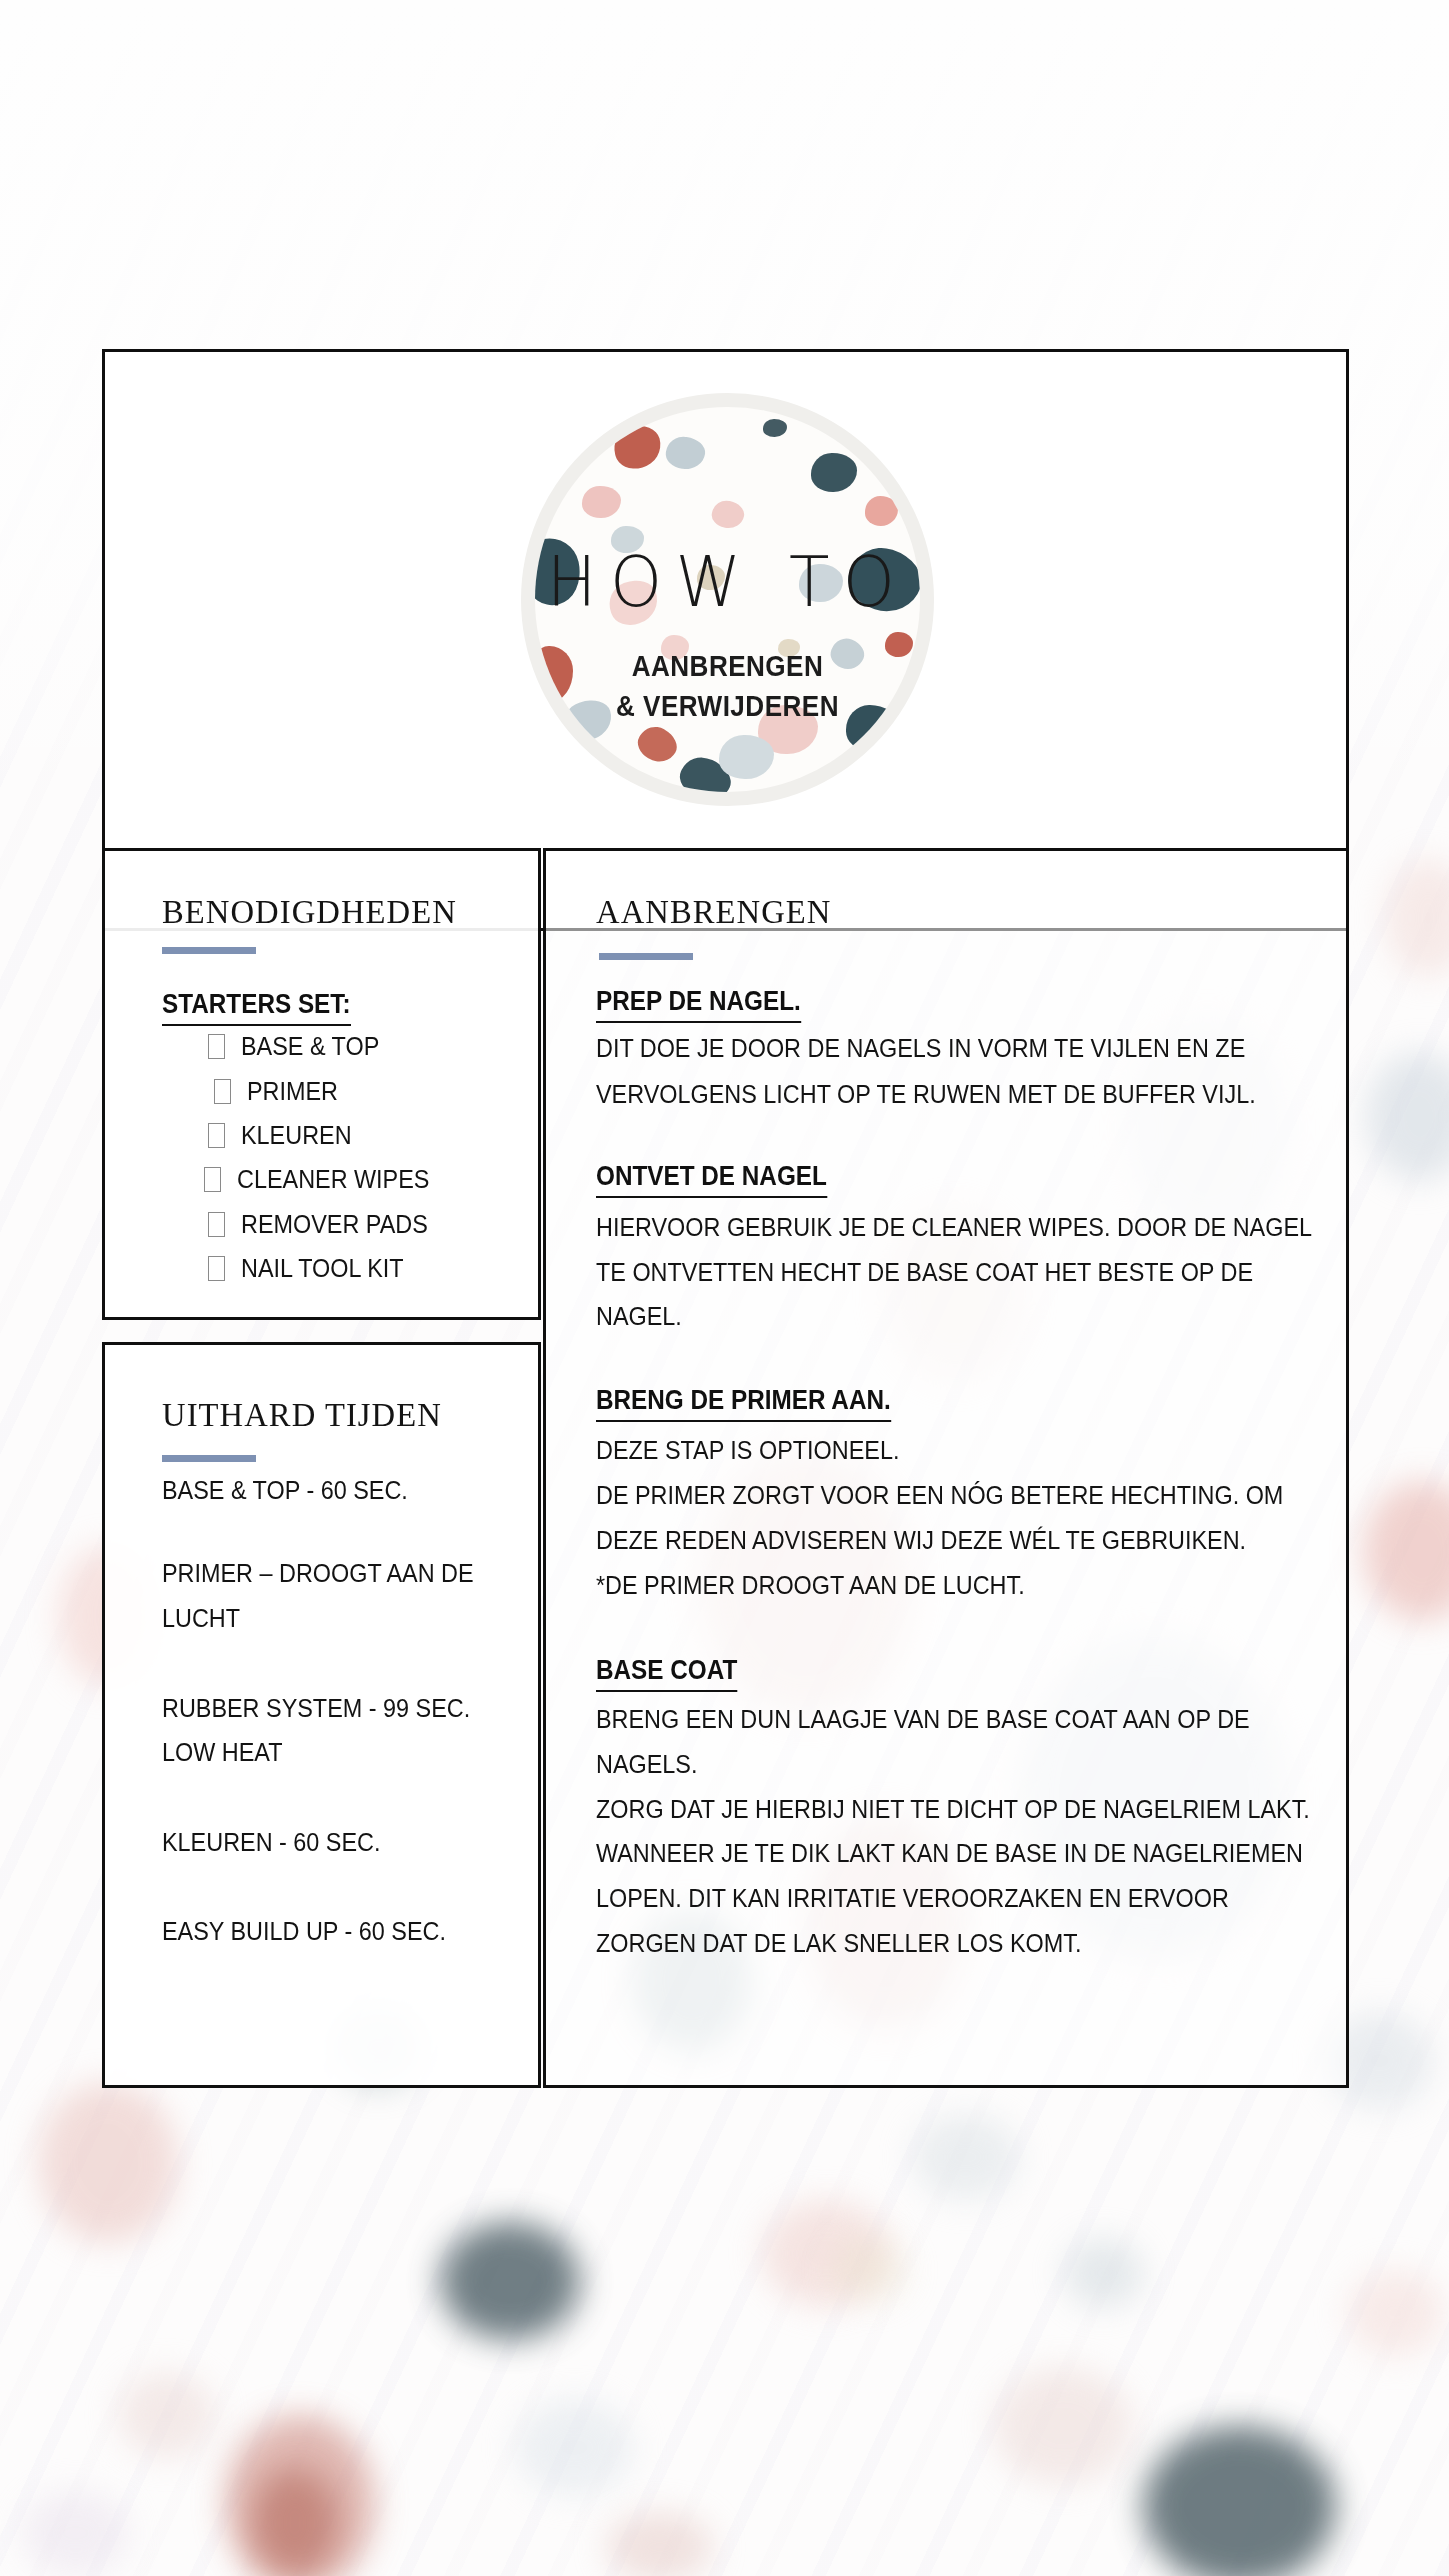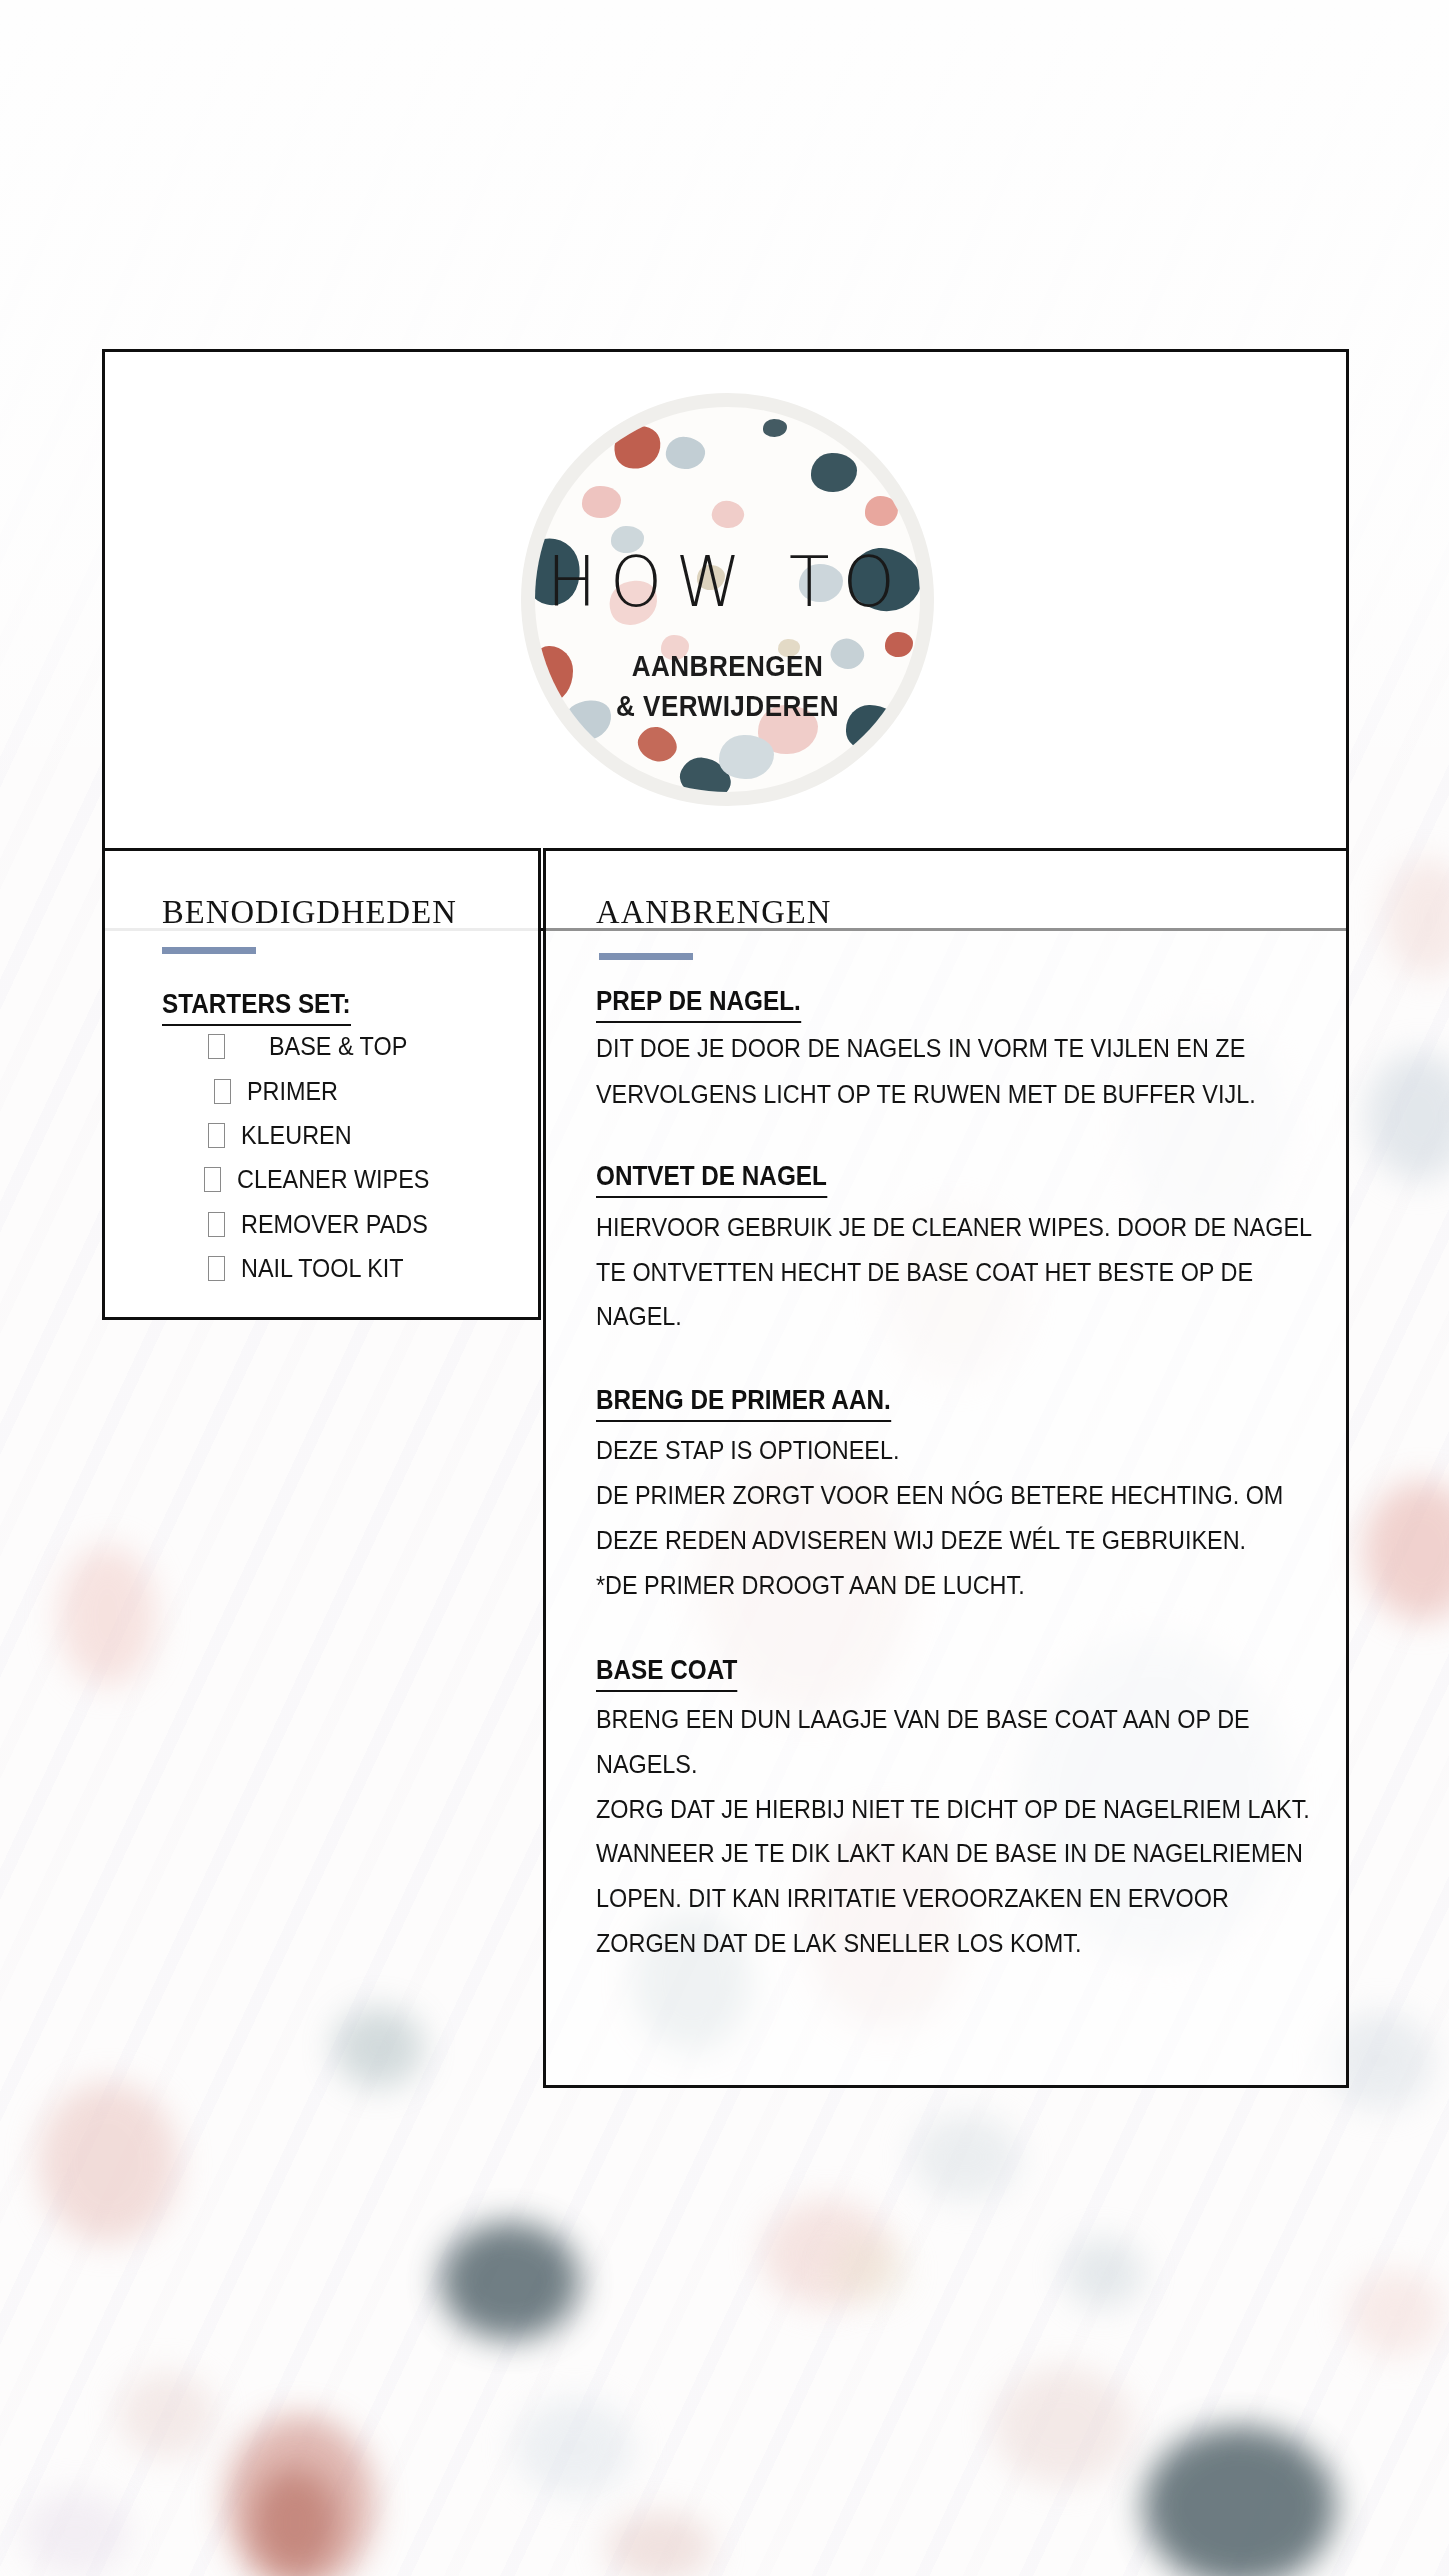--- a/index.html
+++ b/index.html
@@ -131,21 +131,21 @@
         <div class="logo-sub2">&amp; VERWIJDEREN</div>
       </div>
     </div>
   </div>
 
   <div id="box-a" class="frame">
     <div class="h-serif" style="left:57px;top:42px;">BENODIGDHEDEN</div>
     <div class="bar" style="left:57px;top:96px;"></div>
     <div class="subhead" style="left:57px;top:138px;">STARTERS SET:</div>
 
-    <div class="check-row" style="left:103px;top:180px;gap:28px;">
+    <div class="check-row" style="left:103px;top:180px;">
       <span class="checkbox"></span>
       <span class="check-label">BASE &amp; TOP</span>
     </div>
     <div class="check-row" style="left:109px;top:225px;">
       <span class="checkbox"></span>
       <span class="check-label">PRIMER</span>
     </div>
     <div class="check-row" style="left:103px;top:269px;">
       <span class="checkbox"></span>
       <span class="check-label">KLEUREN</span>
@@ -157,20 +157,32 @@
     <div class="check-row" style="left:103px;top:358px;">
       <span class="checkbox"></span>
       <span class="check-label">REMOVER PADS</span>
     </div>
     <div class="check-row" style="left:103px;top:402px;">
       <span class="checkbox"></span>
       <span class="check-label">NAIL TOOL KIT</span>
     </div>
   </div>
 
+  <div id="box-b" class="frame">
+    <div class="h-serif" style="left:57px;top:51px;">UITHARD TIJDEN</div>
+    <div class="bar" style="left:57px;top:110px;"></div>
+
+    <div class="body-line" style="left:57px;top:130px;">BASE &amp; TOP - 60 SEC.</div>
+    <div class="body-line" style="left:57px;top:213px;">PRIMER – DROOGT AAN DE</div>
+    <div class="body-line" style="left:57px;top:258px;">LUCHT</div>
+    <div class="body-line" style="left:57px;top:348px;">RUBBER SYSTEM - 99 SEC.</div>
+    <div class="body-line" style="left:57px;top:392px;">LOW HEAT</div>
+    <div class="body-line" style="left:57px;top:482px;">KLEUREN - 60 SEC.</div>
+    <div class="body-line" style="left:57px;top:571px;">EASY BUILD UP - 60 SEC.</div>
+  </div>
 
   <div id="box-r" class="frame">
     <div class="h-serif" style="left:50px;top:42px;">AANBRENGEN</div>
     <div class="bar" style="left:53px;top:102px;"></div>
 
     <div class="subhead" style="left:50px;top:135px;">PREP DE NAGEL.</div>
     <div class="body-line" style="left:50px;top:182px;">DIT DOE JE DOOR DE NAGELS IN VORM TE VIJLEN EN ZE</div>
     <div class="body-line" style="left:50px;top:228px;">VERVOLGENS LICHT OP TE RUWEN MET DE BUFFER VIJL.</div>
 
     <div class="subhead" style="left:50px;top:310px;">ONTVET DE NAGEL</div>

